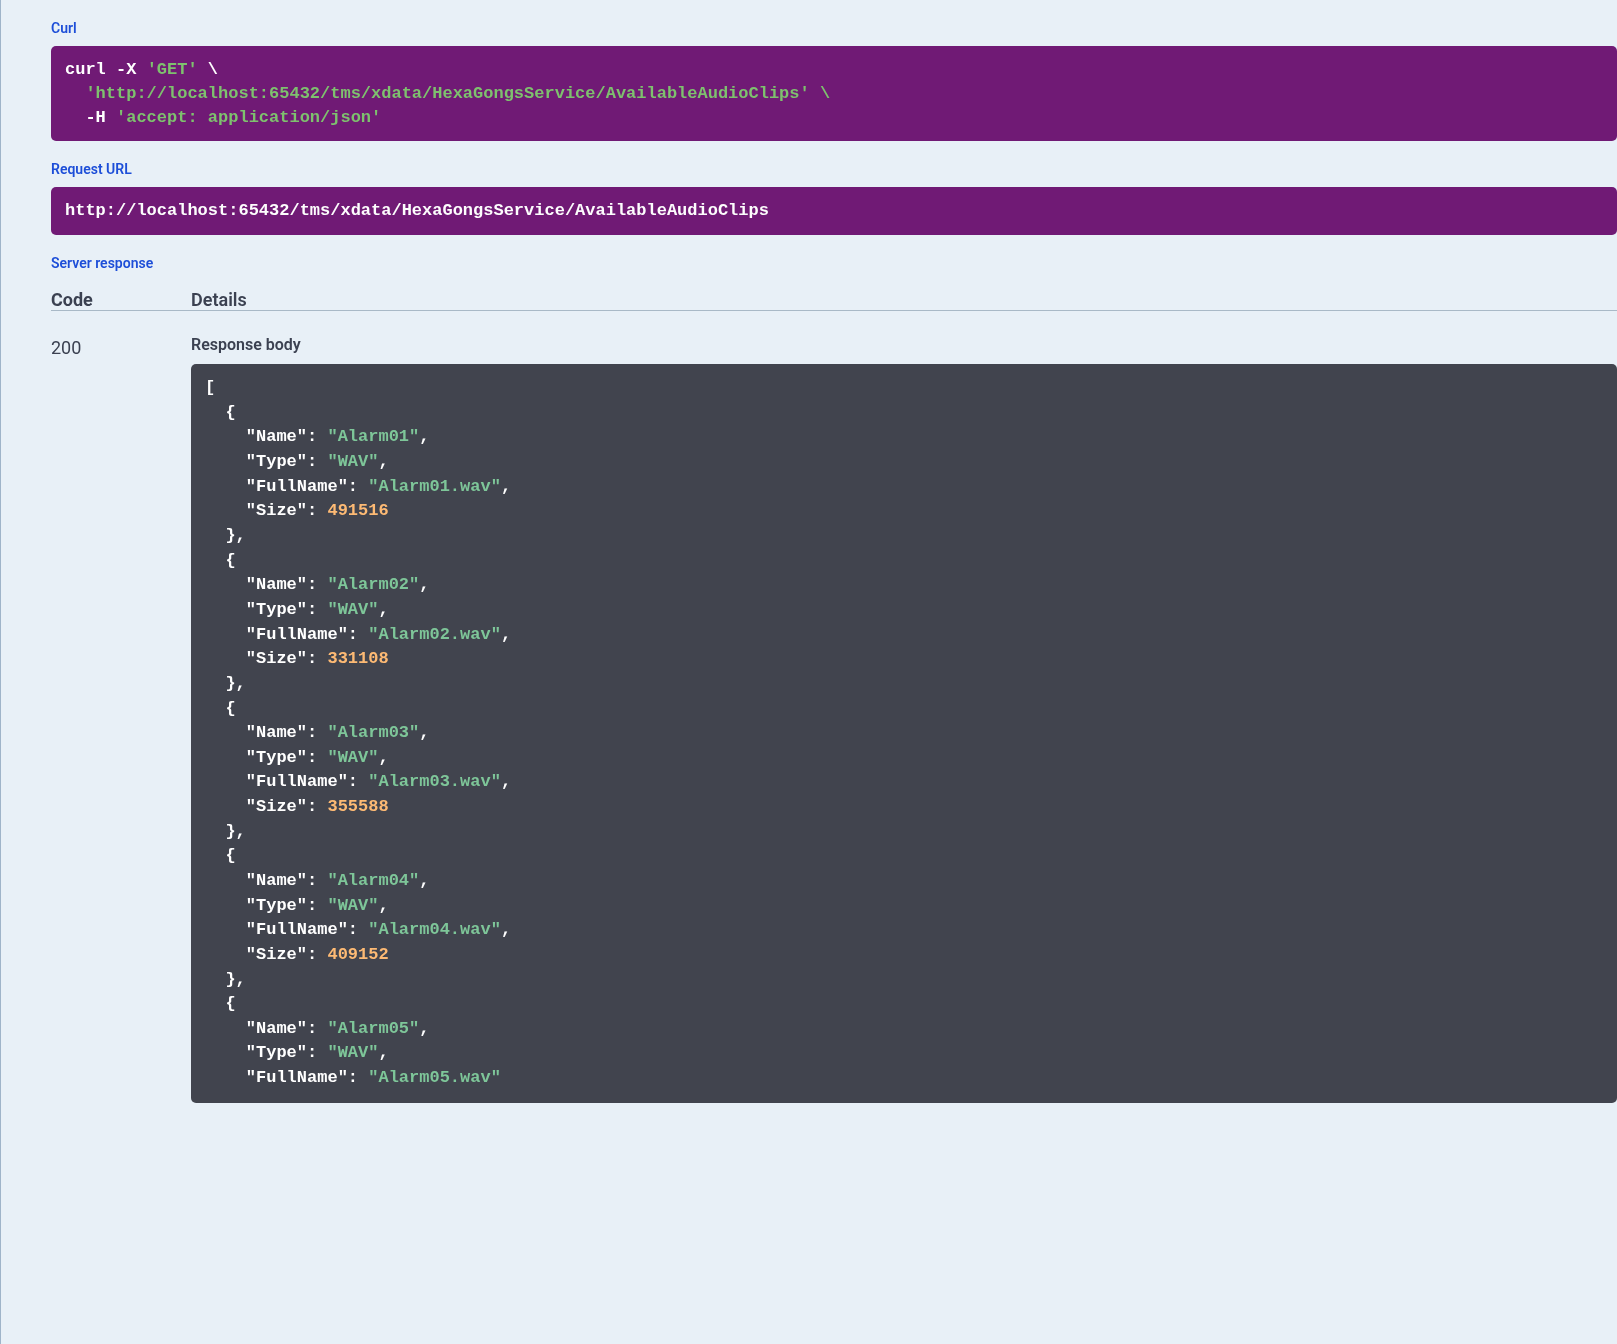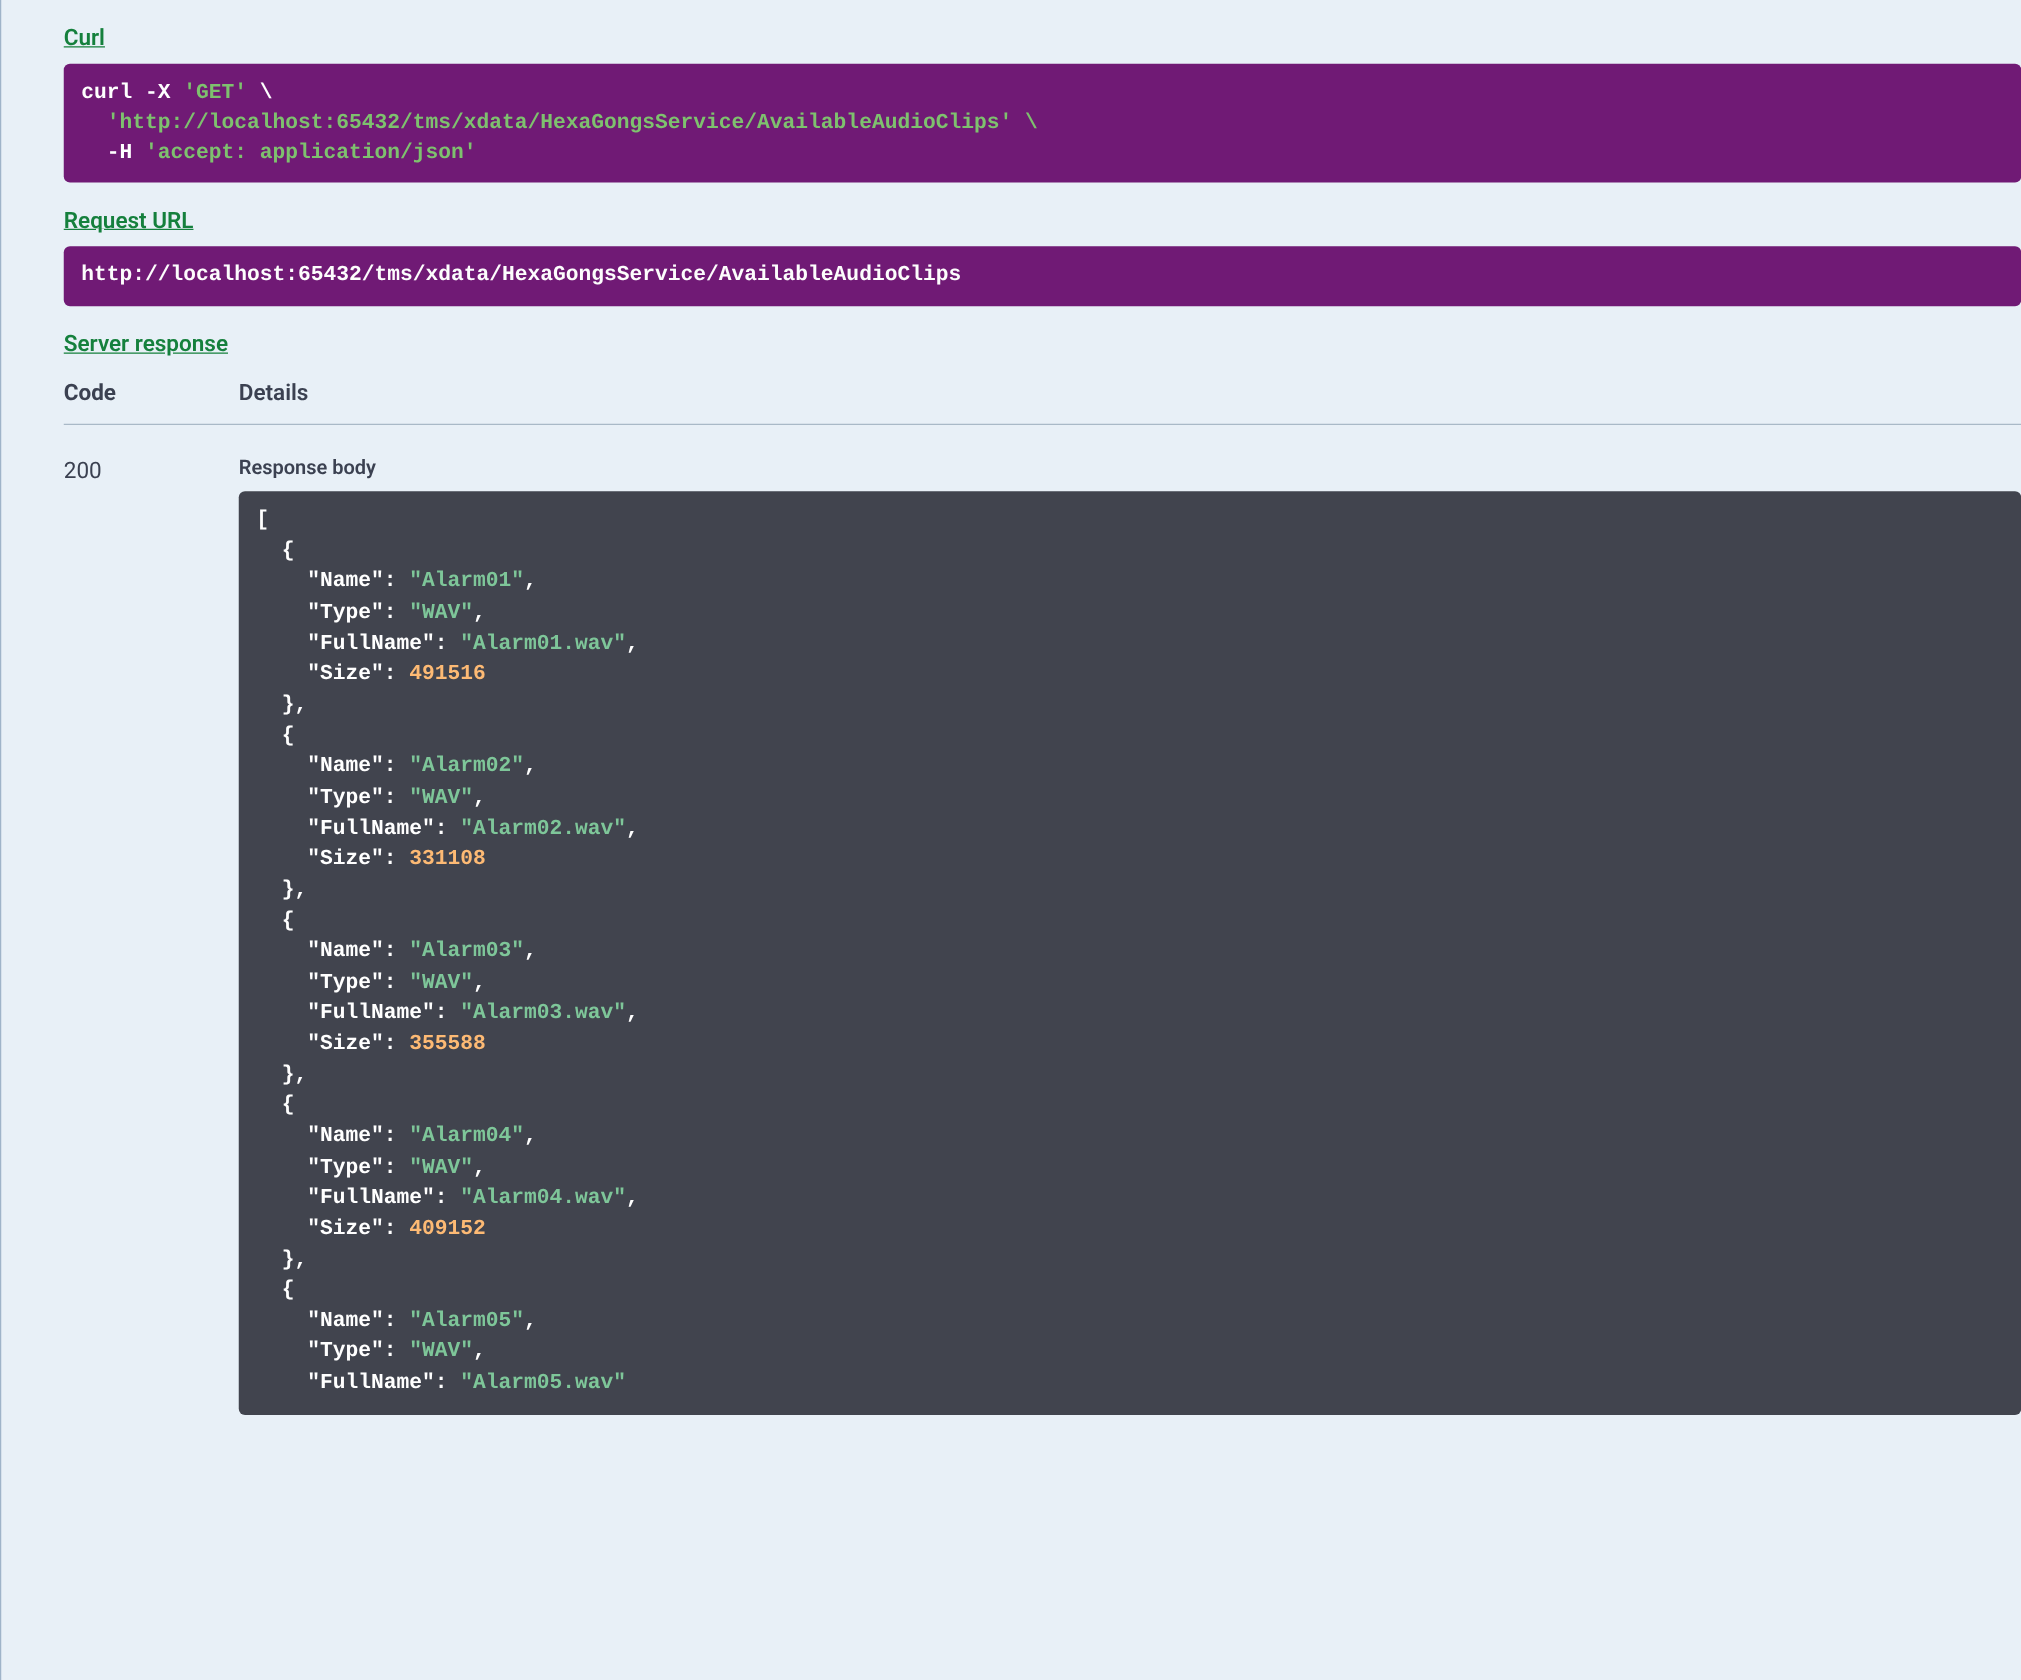--- a/index.html
+++ b/index.html
@@ -10,25 +10,24 @@
     padding: 0;
     width: 1617px;
     height: 1344px;
     overflow: hidden;
     border-left: 1px solid #9fb4c9;
   }
   .content {
     padding: 20px 0 0 50px;
   }
   .section-label {
-    font-size: 18px;
-    color: #15803d;
+    font-size: 14px;
+    color: #1d4ed8;
     font-weight: 600;
     margin-bottom: 10px;
-    text-decoration: underline;
   }
   .section-label.thin {
     font-weight: 600;
   }
   .code-box {
     background: #701a75;
     border-radius: 5px;
     padding: 12px 14px;
     font-family: Consolas, Monaco, "Courier New", monospace;
     font-size: 17px;
@@ -37,21 +36,20 @@
     font-weight: 600;
     margin-bottom: 20px;
     white-space: pre;
     overflow: hidden;
   }
   .curl-white { color: #ffffff; }
   .curl-green { color: #7ec16e; }
   .table-header {
     display: flex;
     border-bottom: 1px solid #a9b9c7;
-    padding-bottom: 14px;
     margin-top: 18px;
   }
   .col-code {
     width: 140px;
     font-weight: 700;
     font-size: 18px;
     color: #3b4151;
   }
   .col-details {
     font-weight: 600;

